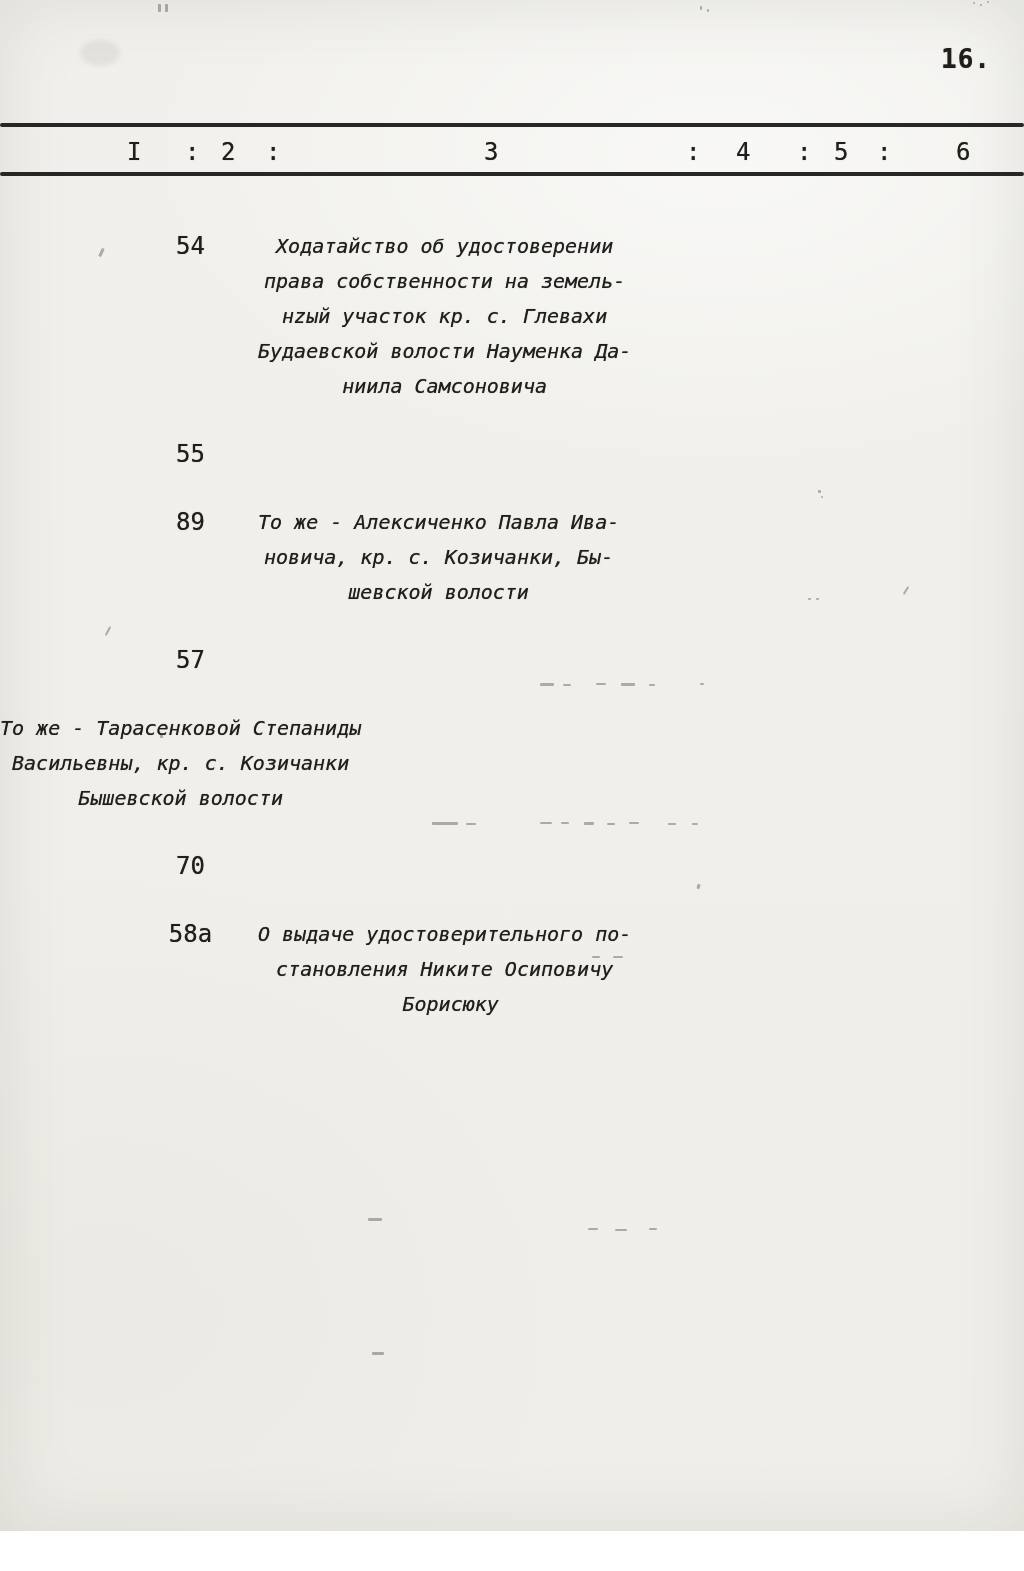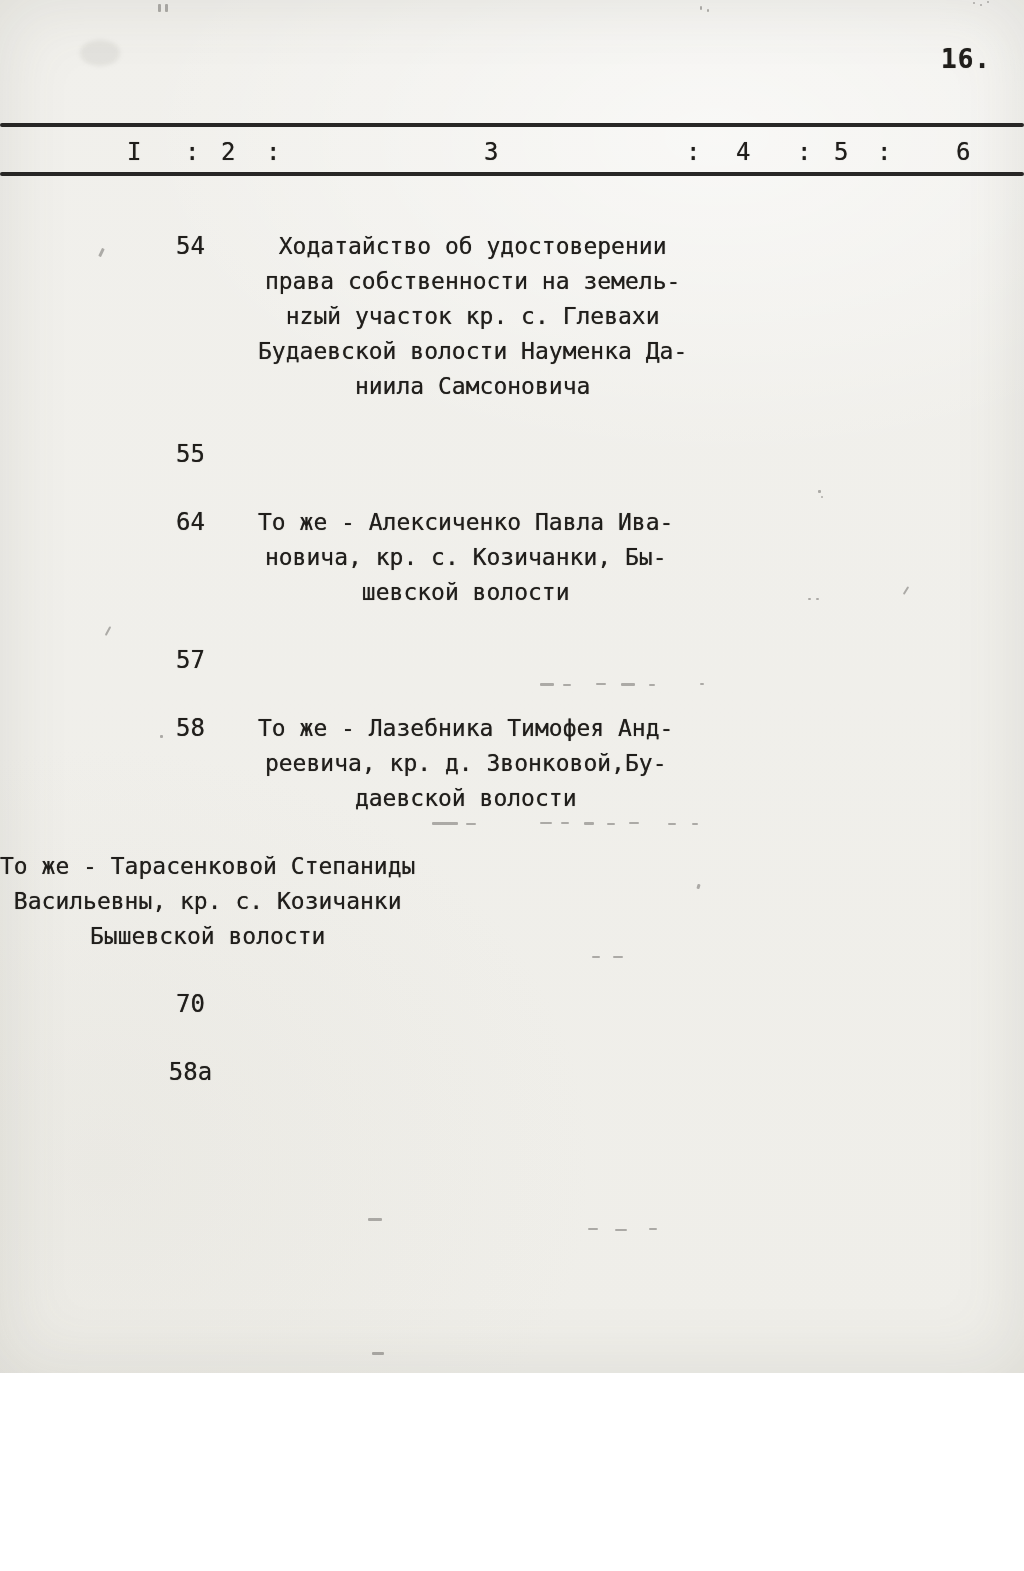--- a/index.html
+++ b/index.html
@@ -3,21 +3,21 @@
 <meta charset="utf-8">
 <style>
   html, body { margin: 0; padding: 0; }
   body {
     width: 1024px; height: 1571px;
     font-family: "DejaVu Sans Mono", "Liberation Mono", monospace;
     color: #201e1b;
   }
   .page {
     position: relative;
-    width: 1024px; height: 1373px;
+    width: 1024px; height: 1531px;
     overflow: hidden;
     background:
       radial-gradient(900px 500px at 70% 10%, rgba(255,255,255,0.55), transparent 65%),
       radial-gradient(700px 600px at 10% 85%, rgba(220,218,210,0.25), transparent 70%),
       linear-gradient(#f1f0ec, #efeee9);
     box-shadow: inset 0 0 70px rgba(95,90,78,0.13);
   }
   .txt-ink { text-shadow: 0 0 0.7px rgba(30,28,25,0.75); }
 
   .page-number {
@@ -50,22 +50,22 @@
   .hc10 { left: 956px; }
 
   .entries { position: absolute; top: 229px; left: 0; width: 1024px; }
   .entry { display: flex; margin-bottom: 33px; text-align: center; }
   .num {
     box-sizing: border-box; width: 258px; padding-left: 123px;
     font-size: 24px; line-height: 35px; flex: 0 0 auto;
   }
   .entry-58a .num { }
   .txt {
-    font-size: 23px; line-height: 35px;
-    white-space: pre-wrap; flex: 0 0 auto; max-width: 560px;
+    font-size: 20px; line-height: 35px;
+    white-space: pre-wrap; flex: 0 0 auto; max-width: 560px; font-style: italic;
   }
 
   .art {
     position: absolute; background: #3c3a36; opacity: 0.38; border-radius: 1px;
   }
   .blotch {
     position: absolute; border-radius: 50%;
     background: rgba(110,105,95,0.10); filter: blur(2px);
   }
 </style>
@@ -103,49 +103,46 @@
 нzый участок кр. с. Глевахи
 Будаевской волости Науменка Да-
 ниила Самсоновича</div>
     </div>
 
     <div class="entry">
       <div class="num">55</div>
     </div>
 
     <div class="entry">
-      <div class="num">64</div>
+      <div class="num">89</div>
       <div class="txt">То же - Алексиченко Павла Ива-
 новича, кр. с. Козичанки, Бы-
 шевской волости</div>
     </div>
 
     <div class="entry">
       <div class="num">57</div>
     </div>
 
-    <div class="entry">
-      <div class="num">58</div>
-      <div class="txt">То же - Лазебника Тимофея Анд-
-реевича, кр. д. Звонковой,Бу-
-даевской волости</div>
-    </div>
 
     <div class="entry">
       <div class="txt">То же - Тарасенковой Степаниды
 Васильевны, кр. с. Козичанки
 Бышевской волости</div>
     </div>
 
     <div class="entry">
       <div class="num">70</div>
     </div>
 
     <div class="entry entry-58a">
       <div class="num">58а</div>
+      <div class="txt">О выдаче удостоверительного по-
+становления Никите Осиповичу
+ Борисюку</div>
     </div>
 
   </div>
 
   <div class="blotch" style="left:80px; top:40px; width:40px; height:26px;"></div>
 
   <div class="art" style="left:158px; top:4px;  width:3px;  height:8px;"></div>
   <div class="art" style="left:165px; top:4px;  width:3px;  height:8px;"></div>
   <div class="art" style="left:700px; top:6px;  width:2px;  height:4px;"></div>
   <div class="art" style="left:707px; top:9px;  width:2px;  height:3px;"></div>

